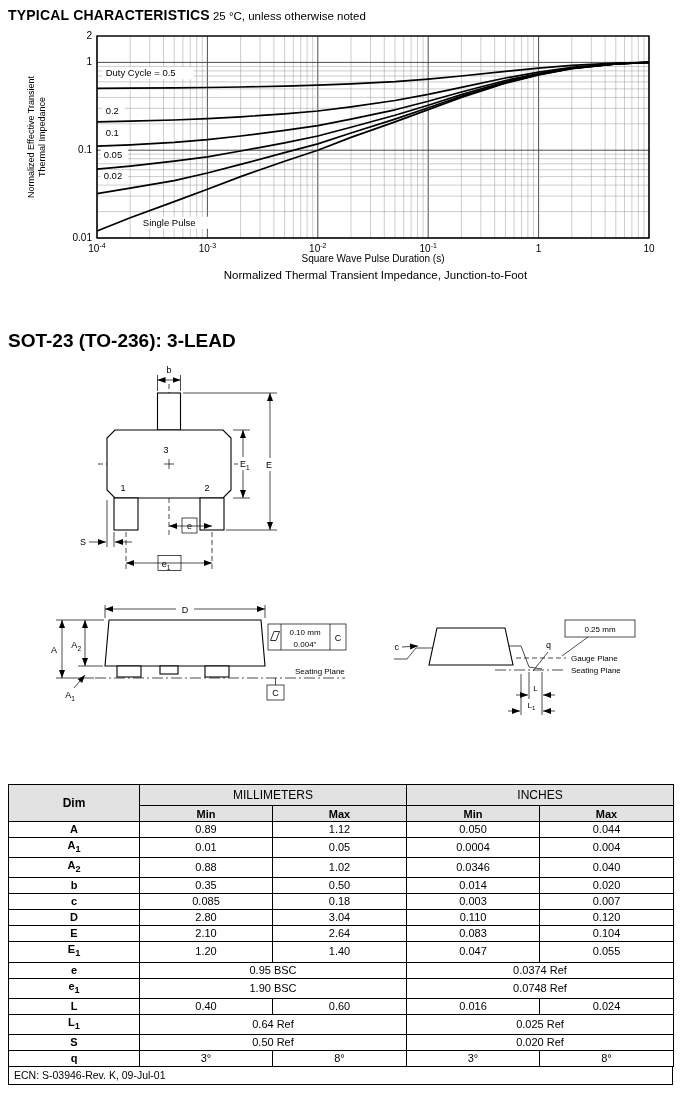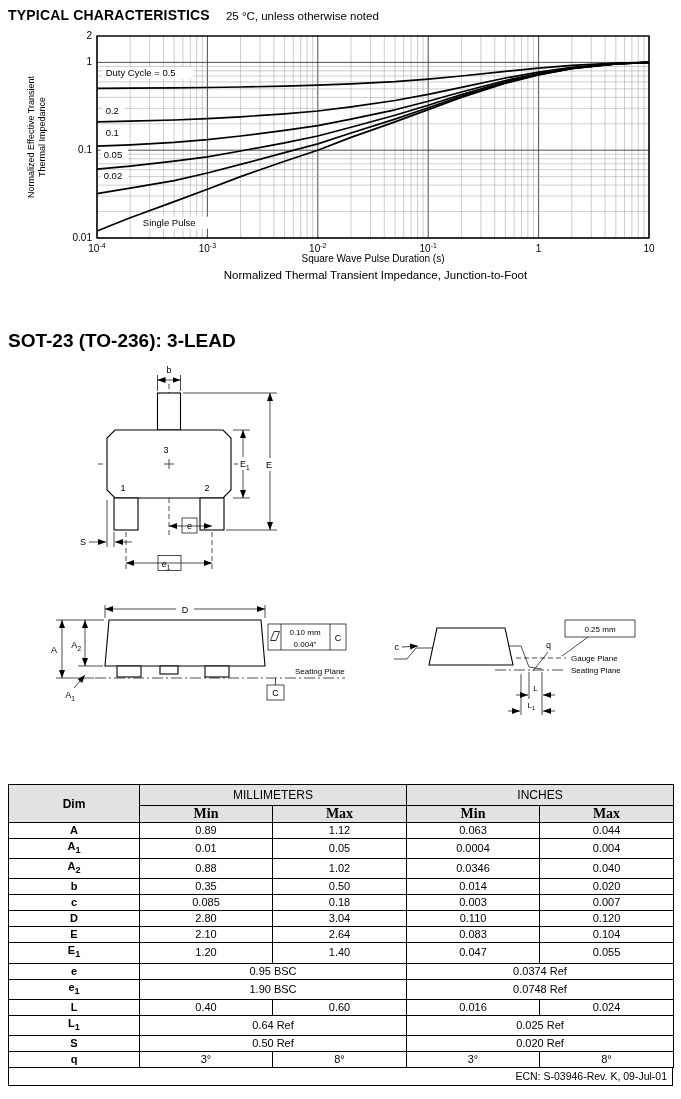--- a/index.html
+++ b/index.html
@@ -1,43 +1,43 @@
 <!DOCTYPE html>
 <html><head>
 <meta charset="utf-8">
 <style>
   html,body{margin:0;padding:0;background:#fff;}
   .page{position:relative;width:681px;height:1099px;background:#fff;overflow:hidden;
         font-family:"Liberation Sans",sans-serif;color:#000;}
   .title-row{position:absolute;top:6px;left:8px;white-space:nowrap;}
   .title-row .t{font-size:14px;font-weight:bold;letter-spacing:.2px;}
-  .title-row .s{font-size:11.5px;margin-left:16px;}
+  .title-row .s{font-size:11.5px;margin-left:3px;}
   #plot{position:absolute;top:26px;left:0;}
   #plot text{font-family:"Liberation Sans",sans-serif;fill:#000;}
   .chart-caption{position:absolute;top:269px;left:70px;width:611px;text-align:center;
                  font-size:11.5px;font-weight:normal;}
   .pkg-heading{position:absolute;top:330px;left:8px;font-size:19px;font-weight:bold;}
   #pkg{position:absolute;top:358px;left:0;}
   #pkg text{font-family:"Liberation Sans",sans-serif;font-size:9px;fill:#000;}
   #pkg .f8{font-size:8px;}
   #pkg .ln{stroke:#000;stroke-width:1.1;fill:none;}
   #pkg .wf{fill:#fff;}
   #pkg .tn{stroke:#000;stroke-width:0.7;fill:none;}
   #pkg .dsh{stroke-dasharray:5 3;}
   #pkg .dd{stroke-dasharray:11 3 2 3;}
   .bottom-section{position:absolute;top:784px;left:8px;width:665px;}
   table.dim-table{border-collapse:collapse;width:665px;table-layout:fixed;font-size:11px;}
   .dim-table th,.dim-table td{border:1px solid #000;text-align:center;padding:0 2px;}
   .dim-table thead th{background:#e2e2e2;}
   .dim-table .gh{font-size:12px;font-weight:normal;height:20px;}
   .dim-table .dh{font-size:12px;font-weight:bold;}
-  .dim-table .sub{font-size:14px;font-weight:bold;height:15px;font-family:Liberation Serif, serif;}
+  .dim-table .sub{font-size:11px;font-weight:bold;height:15px;}
   .dim-table td{height:15px;line-height:15px;}
   .dim-table td.dim{font-weight:bold;}
-  .footer-box{border:1px solid #000;margin-top:-1px;padding:2px 5px;font-size:10.5px;line-height:13px;text-align:right;}
+  .footer-box{border:1px solid #000;margin-top:-1px;padding:2px 5px;font-size:10.5px;line-height:13px;}
 </style>
 </head>
 <body>
 
 <div class="page">
 
   <div class="title-row">
     <span class="t">TYPICAL CHARACTERISTICS</span><span class="s">25 °C, unless otherwise noted</span>
   </div>
 
@@ -341,21 +341,21 @@
           <th class="sub">Max</th>
           <th class="sub">Min</th>
           <th class="sub">Max</th>
         </tr>
       </thead>
       <tbody>
           <tr>
             <td class="dim">A</td>
             <td>0.89</td>
             <td>1.12</td>
-            <td>0.063</td>
+            <td>0.050</td>
             <td>0.044</td>
           </tr>
           <tr>
             <td class="dim">A<sub>1</sub></td>
             <td>0.01</td>
             <td>0.05</td>
             <td>0.0004</td>
             <td>0.004</td>
           </tr>
           <tr>

